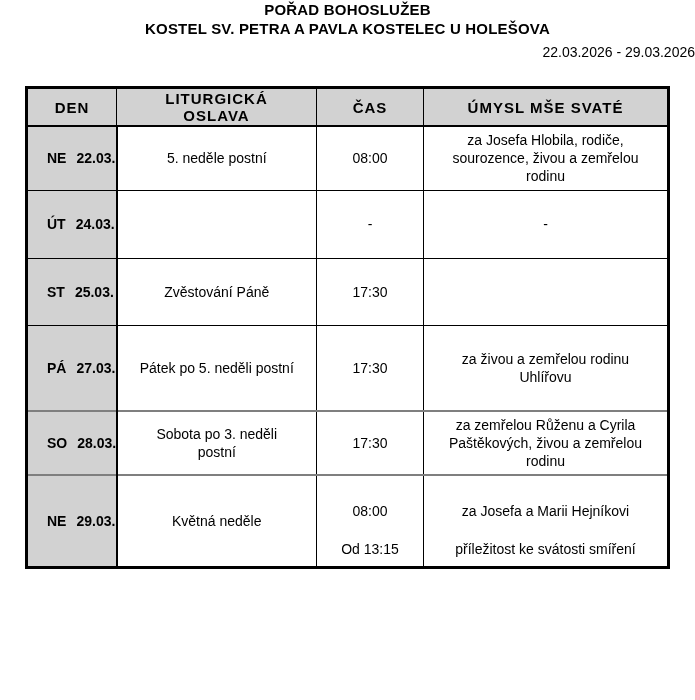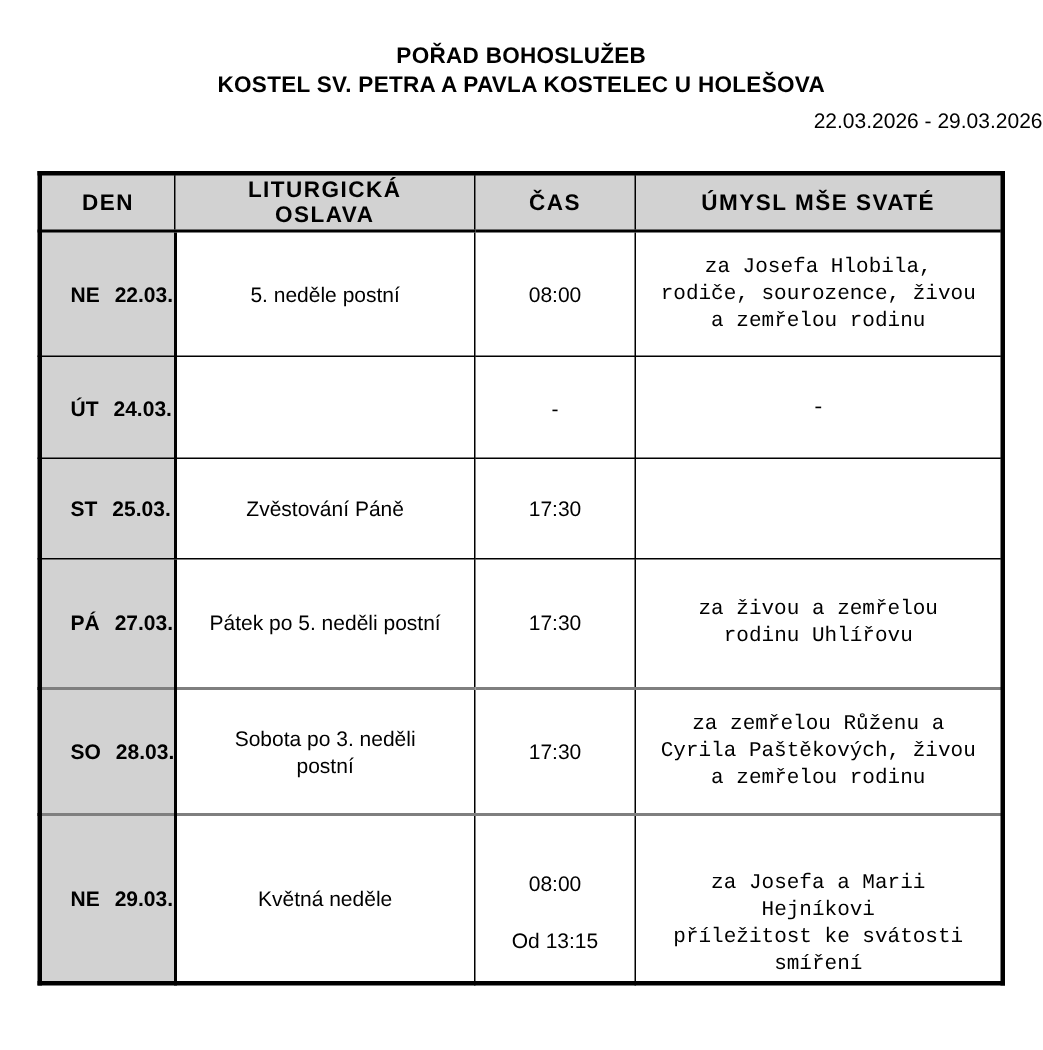--- a/index.html
+++ b/index.html
@@ -2,21 +2,21 @@
 <html><head>
 <meta charset="utf-8">
 <style>
   html,body{margin:0;padding:0;}
   body{
     width:695px;height:700px;background:#ffffff;color:#000;
     font-family:"Liberation Sans","DejaVu Sans",sans-serif;
     -webkit-font-smoothing:antialiased;
   }
   .page{width:695px;height:700px;overflow:hidden;}
-  .title-block{padding-top:28px;text-align:center;}
+  .title-block{padding-top:0;text-align:center;}
   .title-line1,.title-line2{font-weight:bold;font-size:15px;line-height:19px;letter-spacing:.2px;}
   .date-range{font-size:14px;line-height:18px;margin-top:5px;text-align:right;}
   table.schedule{
     border-collapse:collapse;table-layout:fixed;
     margin:25px 0 0 25px;width:642px;
     border:3px solid #000;
   }
   col.c-day{width:90px;}
   col.c-celebration{width:200px;}
   col.c-time{width:107px;}
@@ -28,21 +28,21 @@
   }
   td{
     border:1px solid #000;font-size:14px;line-height:18px;
     text-align:center;vertical-align:middle;padding:2px 19px;box-sizing:border-box;
   }
   td.day-cell{
     background:#d2d2d2;font-weight:bold;border-right:2px solid #000;
     white-space:nowrap;
   }
   td.day-cell .abbr{margin-right:10px;}
-  td.intention-cell{padding:14px 16px;font-family:Liberation Mono, monospace;}
+  td.intention-cell{padding:4px 16px;}
   tbody tr:nth-child(1){height:64px;}
   tbody tr:nth-child(2){height:68px;}
   tbody tr:nth-child(3){height:67px;}
   tbody tr:nth-child(4){height:86px;}
   tbody tr:nth-child(5){height:64px;border-bottom:2px solid #7f7f7f;}
   tbody tr:nth-child(6){height:75px;}
   tbody tr:nth-child(7){height:66px;}
   tbody tr:nth-child(8){height:87px;}
   tbody tr:nth-child(5) td{border-top:2px solid #7f7f7f;}
   .dual{

